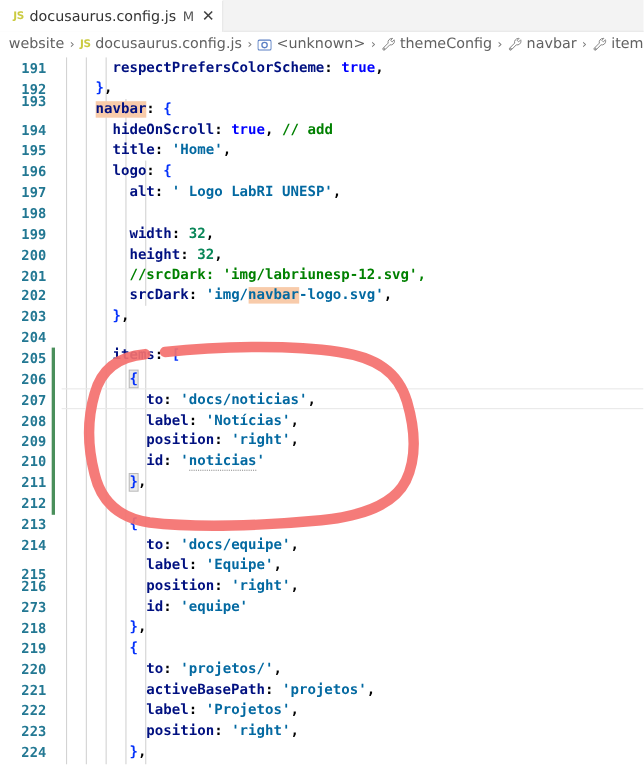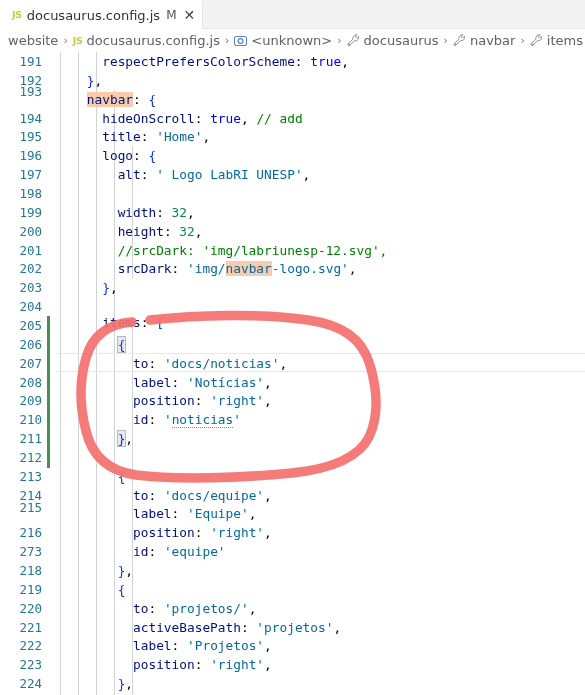--- a/index.html
+++ b/index.html
@@ -68,20 +68,21 @@
     margin: 0 5px; line-height: 1;
   }
   .bc-ico { margin-right: 4px; display: inline-flex; align-items: center; }
   .bc-ico svg { display: block; }
 
   
   #editor {
     position: absolute; left: 0; top: 52px; width: 585px; height: 643px;
     background: #ffffff;
     overflow: hidden;
+    font-weight: bold;
   }
   #gutter-bg {
     position: absolute; left: 0; top: 0; width: 56px; height: 643px;
     background: #ffffff;
   }
   .ln {
     position: absolute; left: 0; width: 42px;
     text-align: right;
     font-family: "DejaVu Sans Mono", monospace;
     font-size: 12.5px;
@@ -167,21 +168,21 @@
     <span>&lt;unknown&gt;</span>
   </span>
   <span class="bc-sep">›</span>
 
   <span class="bc-item">
     <span class="bc-ico">
       <svg width="13" height="13" viewBox="0 0 16 16">
         <path d="M11.3 1.2a4.2 4.2 0 0 0-4.1 5.2L1.6 12a1.3 1.3 0 0 0 1.9 1.9l5.6-5.6a4.2 4.2 0 0 0 5.2-4.1 4 4 0 0 0-.3-1.5l-2.3 2.3-1.7-1.7L12.3 1a4 4 0 0 0-1-.2zM3 12.1a.7.7 0 1 1 0 1.4.7.7 0 0 1 0-1.4z" fill="none" stroke="#848484" stroke-width="1.1"></path>
       </svg>
     </span>
-    <span>docusaurus</span>
+    <span>themeConfig</span>
   </span>
   <span class="bc-sep">›</span>
 
   <span class="bc-item">
     <span class="bc-ico">
       <svg width="13" height="13" viewBox="0 0 16 16">
         <path d="M11.3 1.2a4.2 4.2 0 0 0-4.1 5.2L1.6 12a1.3 1.3 0 0 0 1.9 1.9l5.6-5.6a4.2 4.2 0 0 0 5.2-4.1 4 4 0 0 0-.3-1.5l-2.3 2.3-1.7-1.7L12.3 1a4 4 0 0 0-1-.2zM3 12.1a.7.7 0 1 1 0 1.4.7.7 0 0 1 0-1.4z" fill="none" stroke="#848484" stroke-width="1.1"></path>
       </svg>
     </span>
     <span>navbar</span>
@@ -229,21 +230,21 @@
   <div class="ln" style="top:264.9px;">205</div>
   <div class="ln" style="top:283.8px;">206</div>
   <div class="ln" style="top:302.6px;">207</div>
   <div class="ln" style="top:321.5px;">208</div>
   <div class="ln" style="top:340.3px;">209</div>
   <div class="ln" style="top:359.2px;">210</div>
   <div class="ln" style="top:378.0px;">211</div>
   <div class="ln" style="top:396.9px;">212</div>
   <div class="ln" style="top:415.7px;">213</div>
   <div class="ln" style="top:434.6px;">214</div>
-  <div class="ln" style="top:447px;">215</div>
+  <div class="ln" style="top:461px;">215</div>
   <div class="ln" style="top:472.3px;text-align:right;">216</div>
   <div class="ln" style="top:491.1px;">273</div>
   <div class="ln" style="top:510.0px;">218</div>
   <div class="ln" style="top:528.8px;">219</div>
   <div class="ln" style="top:547.7px;">220</div>
   <div class="ln" style="top:566.5px;">221</div>
   <div class="ln" style="top:585.4px;">222</div>
   <div class="ln" style="top:604.2px;">223</div>
   <div class="ln" style="top:623.1px;">224</div>
 

